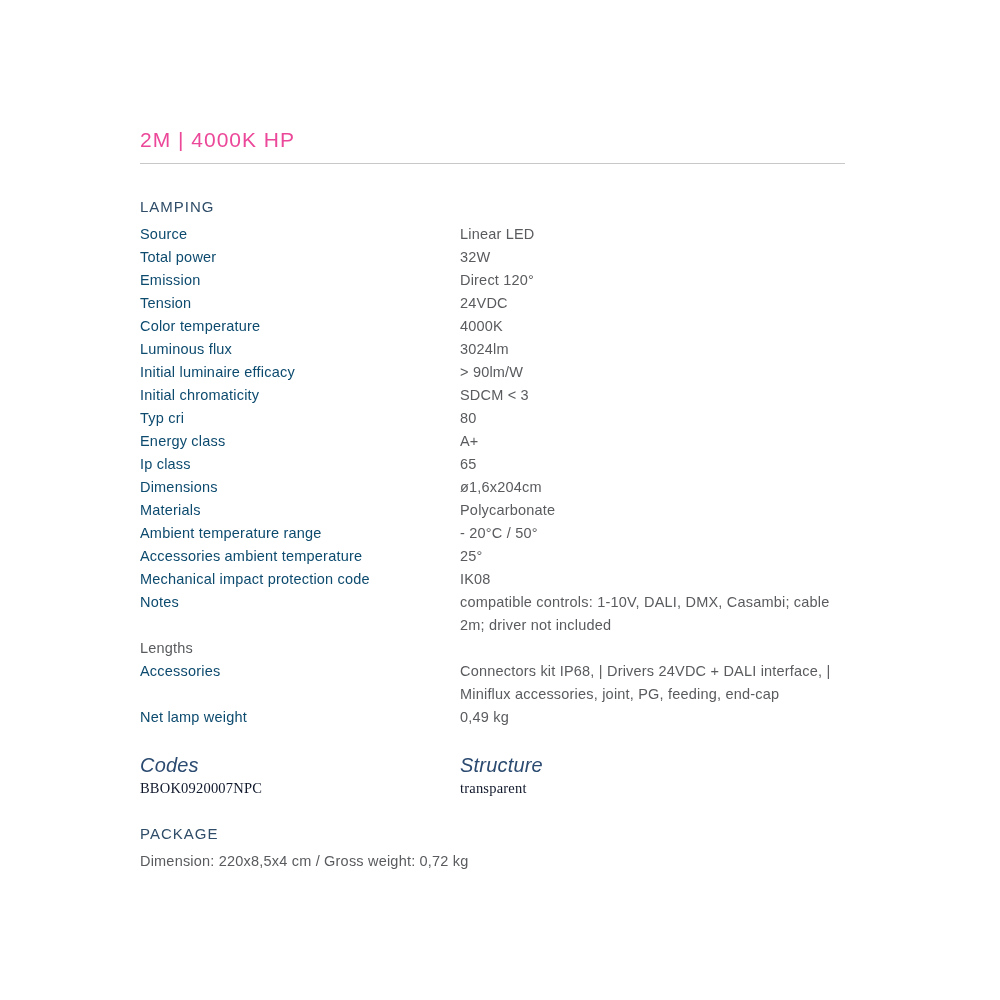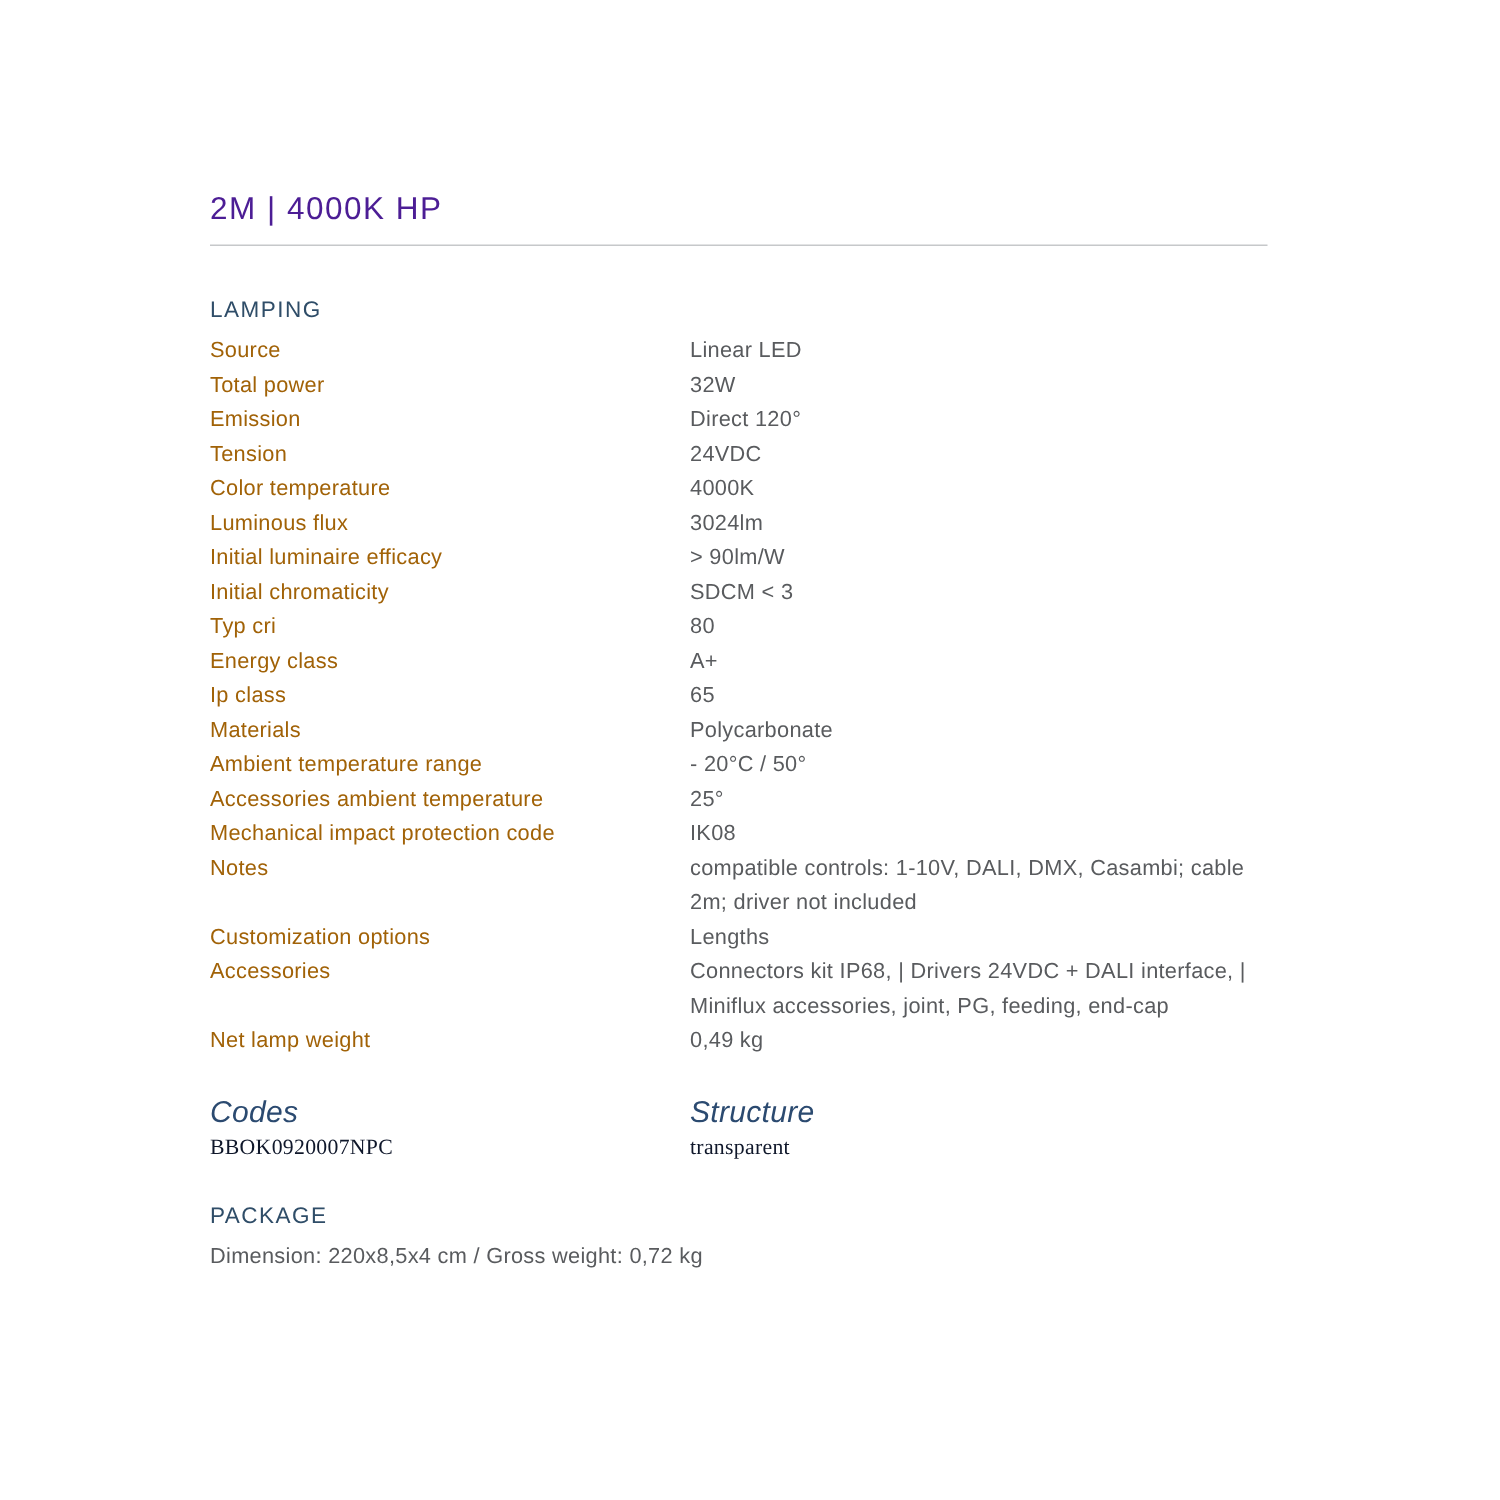--- a/index.html
+++ b/index.html
@@ -14,21 +14,21 @@
   .page {
     width: 705px;
     margin-left: 140px;
     padding-top: 128px;
     color: #595b5e;
   }
   .title {
     font-size: 21px;
     font-weight: 400;
     letter-spacing: 1px;
-    color: #4c1d95;
+    color: #ec4899;
     margin: 0;
     line-height: 24px;
   }
   .divider {
     border: none;
     border-top: 1px solid #c6c8ca;
     margin: 11px 0 0 0;
   }
   .section-heading {
     font-size: 15px;
@@ -41,21 +41,21 @@
   .spec-rows { width: 100%; }
   .spec-row {
     display: flex;
     align-items: flex-start;
   }
   .spec-label {
     width: 320px;
     flex: 0 0 320px;
     font-size: 14.5px;
     letter-spacing: 0.2px;
-    color: #a16207;
+    color: #0c4a6e;
     line-height: 23px;
   }
   .spec-value {
     flex: 1 1 auto;
     font-size: 14.5px;
     letter-spacing: 0.2px;
     color: #595b5e;
     line-height: 23px;
     white-space: pre-line;
   }
@@ -137,20 +137,24 @@
         </div>
         <div class="spec-row">
           <div class="spec-label">Energy class</div>
           <div class="spec-value">A+</div>
         </div>
         <div class="spec-row">
           <div class="spec-label">Ip class</div>
           <div class="spec-value">65</div>
         </div>
         <div class="spec-row">
+          <div class="spec-label">Dimensions</div>
+          <div class="spec-value">ø1,6x204cm</div>
+        </div>
+        <div class="spec-row">
           <div class="spec-label">Materials</div>
           <div class="spec-value">Polycarbonate</div>
         </div>
         <div class="spec-row">
           <div class="spec-label">Ambient temperature range</div>
           <div class="spec-value">- 20°C / 50°</div>
         </div>
         <div class="spec-row">
           <div class="spec-label">Accessories ambient temperature</div>
           <div class="spec-value">25°</div>
@@ -158,21 +162,20 @@
         <div class="spec-row">
           <div class="spec-label">Mechanical impact protection code</div>
           <div class="spec-value">IK08</div>
         </div>
         <div class="spec-row">
           <div class="spec-label">Notes</div>
           <div class="spec-value">compatible controls: 1-10V, DALI, DMX, Casambi; cable
 2m; driver not included</div>
         </div>
         <div class="spec-row">
-          <div class="spec-label">Customization options</div>
           <div class="spec-value">Lengths</div>
         </div>
         <div class="spec-row">
           <div class="spec-label">Accessories</div>
           <div class="spec-value">Connectors kit IP68, | Drivers 24VDC + DALI interface, |
 Miniflux accessories, joint, PG, feeding, end-cap</div>
         </div>
         <div class="spec-row">
           <div class="spec-label">Net lamp weight</div>
           <div class="spec-value">0,49 kg</div>

